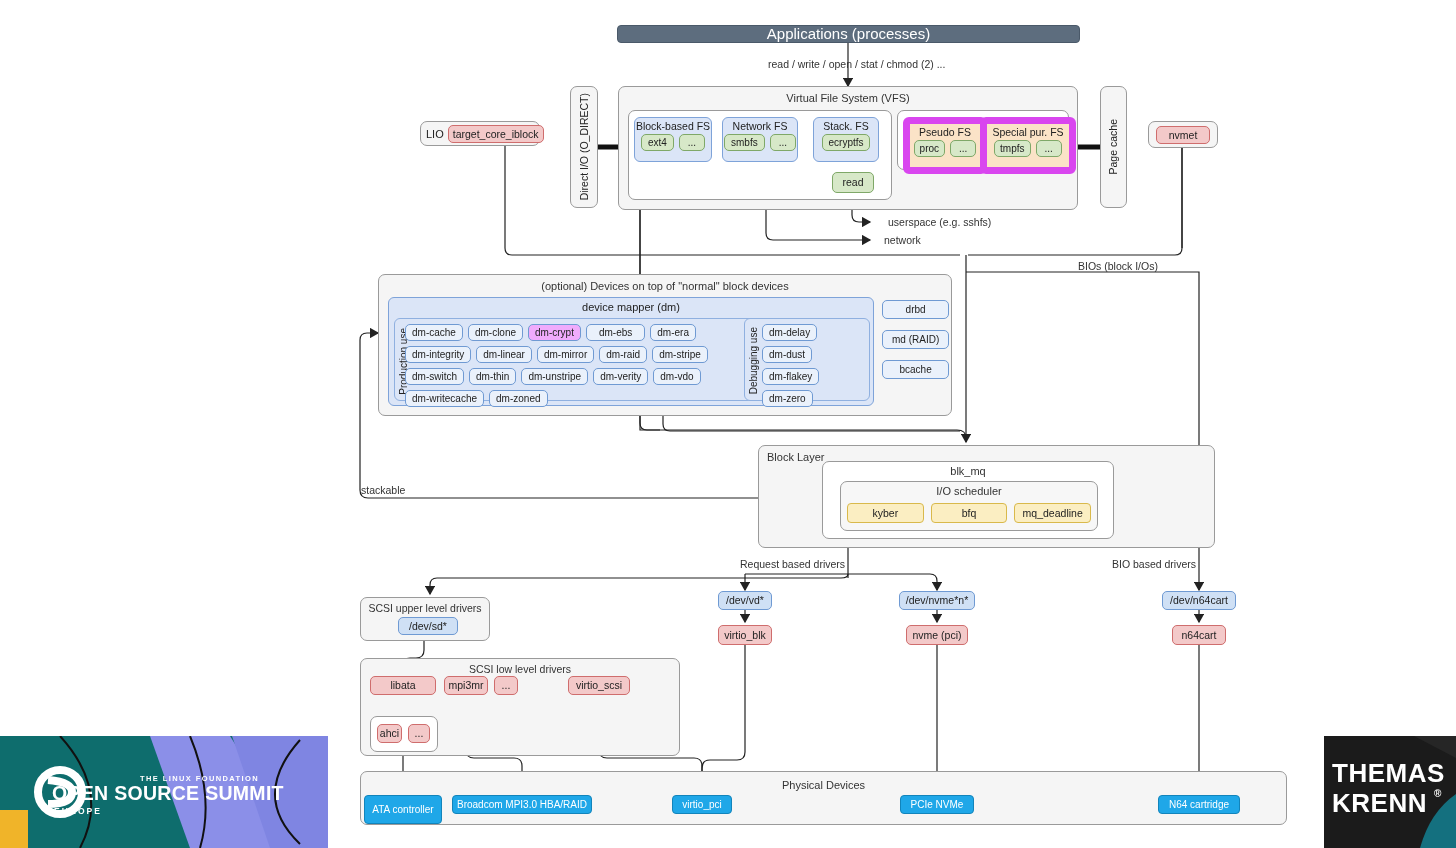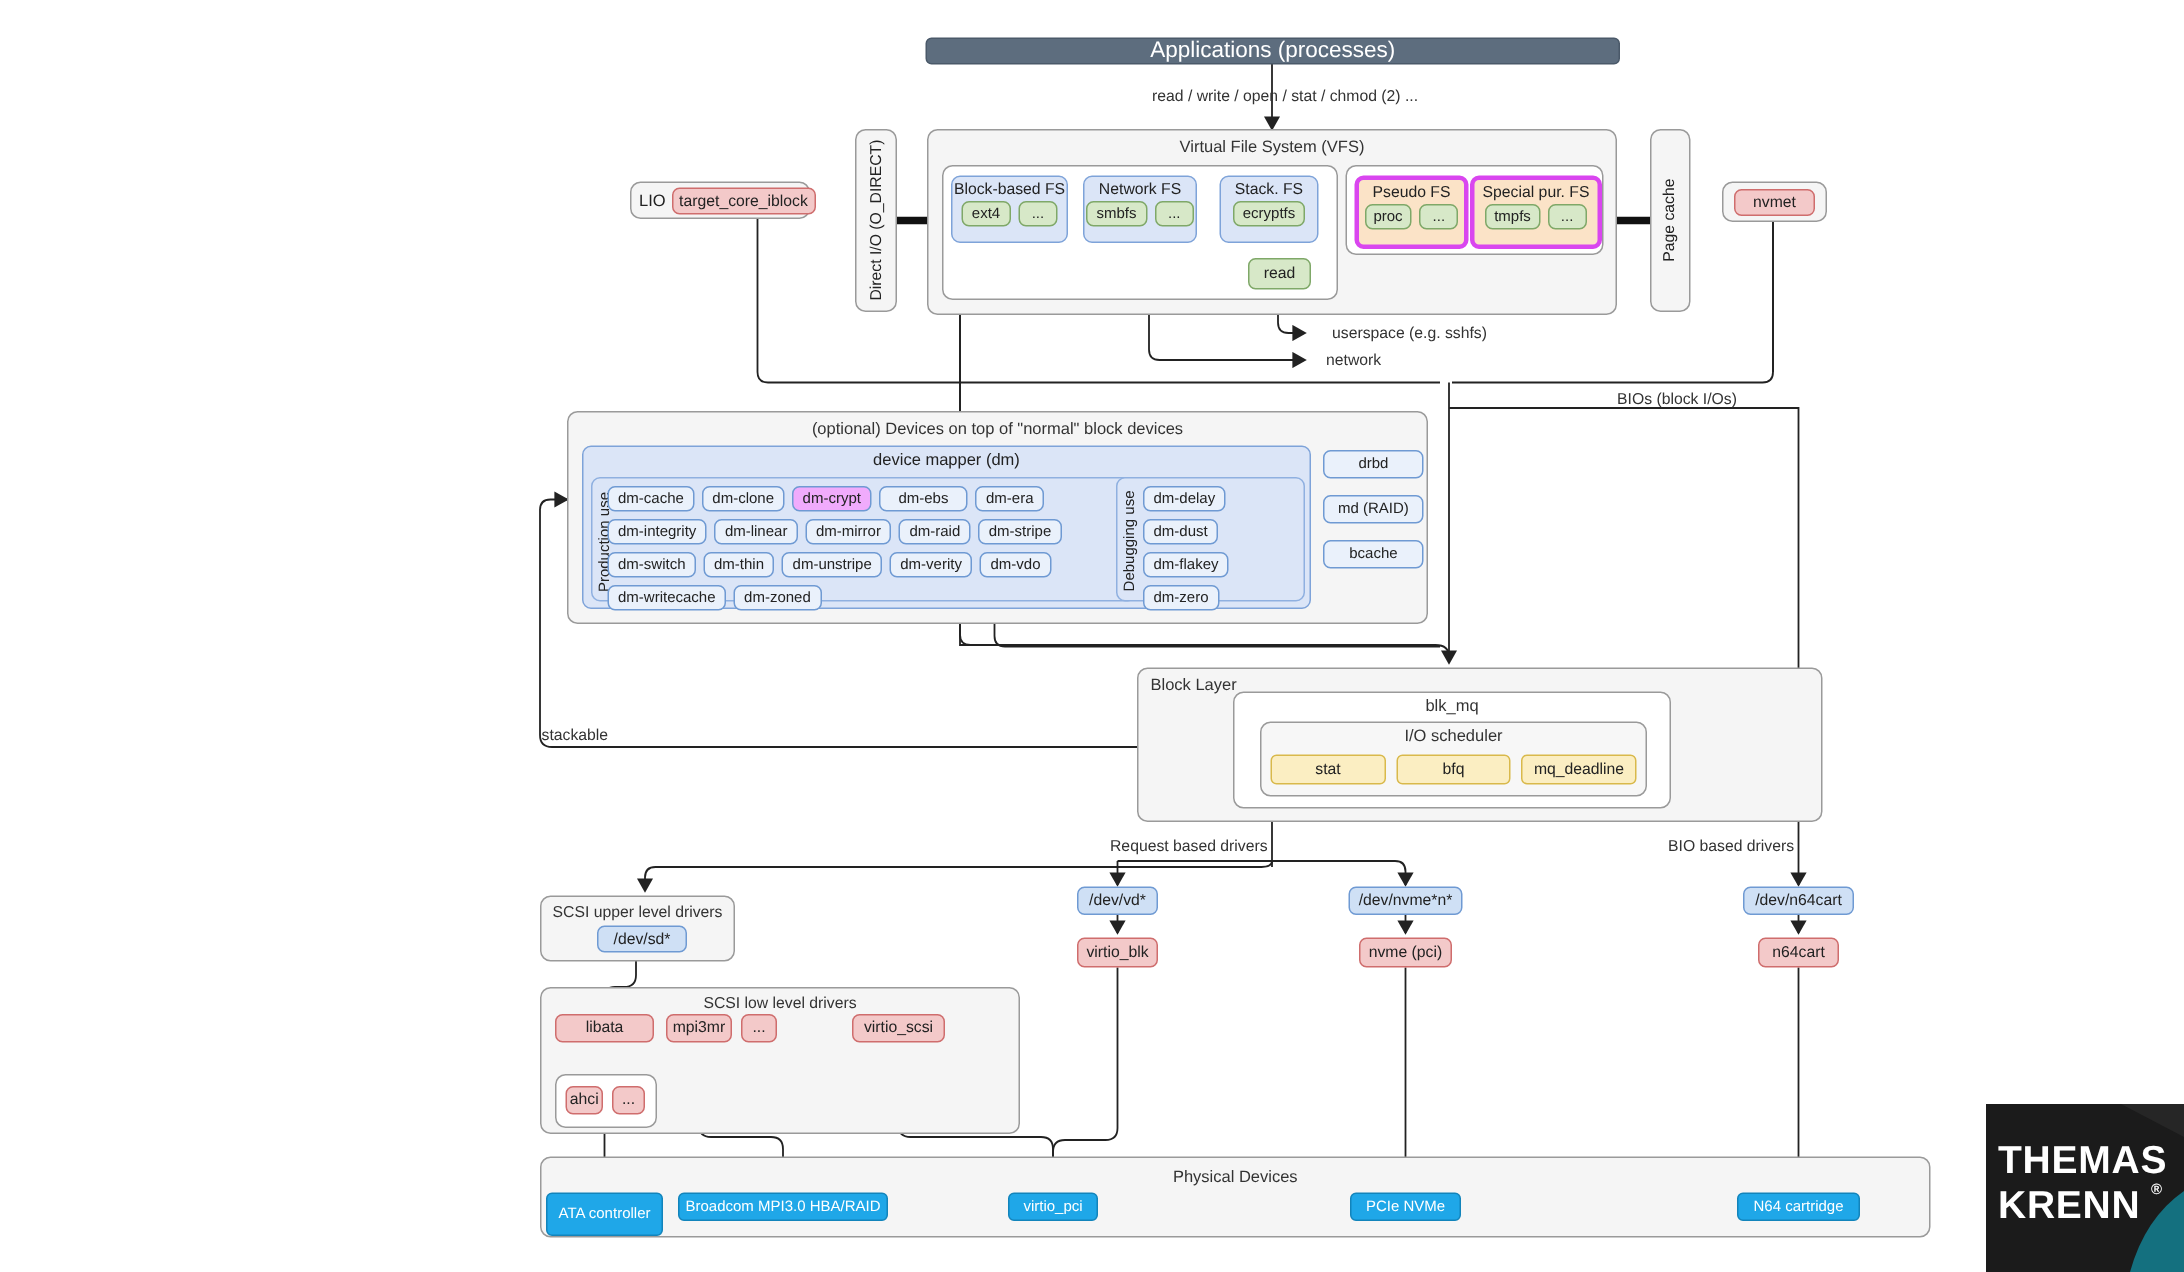--- a/index.html
+++ b/index.html
@@ -12,21 +12,21 @@
         justify-content:center;text-align:center;border-radius:5px;
         font-size:11px;line-height:1.15;}
 
   
   .grp{background:#f5f5f5;border:1px solid #9a9a9a;border-radius:7px;}
   .grp-white{background:#ffffff;border:1px solid #9a9a9a;border-radius:7px;}
   .grp-label{position:absolute;left:0;right:0;top:5px;text-align:center;font-size:11px;color:#333;}
   .grp-label.lft{left:8px;right:auto;text-align:left;}
 
   .blue-box{background:#dbe5f7;border:1px solid #7ea3d9;border-radius:6px;}
-  .orange-box{background:#fbe3c7;border:3px solid #d946ef;border-radius:6px;}
+  .orange-box{background:#fbe3c7;border:7px solid #d946ef;border-radius:6px;}
   .green-chip{background:#d7e8c8;border:1px solid #7fa868;border-radius:5px;color:#222;}
   .blue-chip{background:#cfe0f5;border:1px solid #6f9ad3;border-radius:5px;color:#222;}
   .red-chip{background:#f3c9c9;border:1px solid #cf6d6d;border-radius:5px;color:#222;}
   .yellow-chip{background:#fbeec2;border:1px solid #d9b94b;border-radius:4px;color:#222;}
   .cyan-chip{background:#1fa7e8;border:1px solid #1284bb;border-radius:4px;color:#ffffff;}
   .slate-bar{background:#5d6d7e;border:1px solid #4a5969;border-radius:4px;color:#ffffff;}
 
   .vert{writing-mode:vertical-rl;transform:rotate(180deg);white-space:nowrap;}
   .edge-label{position:absolute;font-size:10.5px;color:#333;white-space:nowrap;}
 
@@ -244,21 +244,21 @@
     <div class="grp-label lft">Block Layer</div>
   </div>
 
   <div class="grp-white" style="position:absolute;left:822px;top:461px;width:290px;height:76px;">
     <div class="grp-label" style="top:3px;">blk_mq</div>
   </div>
 
   <div class="grp" style="position:absolute;left:840px;top:481px;width:256px;height:48px;background:#f7f7f7;">
     <div class="grp-label" style="top:3px;">I/O scheduler</div>
     <div style="position:absolute;left:6px;top:21px;width:244px;display:flex;gap:7px;justify-content:center;" id="sched-chips">
-        <div class="yellow-chip" style="font-size: 10.5px; padding: 3px 0px; width: 78px; text-align: center;">stat</div>
+        <div class="yellow-chip" style="font-size: 10.5px; padding: 3px 0px; width: 78px; text-align: center;">kyber</div>
         <div class="yellow-chip" style="font-size: 10.5px; padding: 3px 0px; width: 78px; text-align: center;">bfq</div>
         <div class="yellow-chip" style="font-size: 10.5px; padding: 3px 0px; width: 78px; text-align: center;">mq_deadline</div>
       </div>
   </div>
 
   <div class="grp" style="position:absolute;left:360px;top:597px;width:128px;height:42px;">
     <div class="grp-label" style="top:4px;font-size:10.5px;">SCSI upper level drivers</div>
     <div class="blue-chip" style="position:absolute;left:37px;top:19px;padding:2px 10px;font-size:10.5px;">/dev/sd*</div>
   </div>
 
@@ -286,20 +286,36 @@
 
   <div class="grp" style="position:absolute;left:360px;top:771px;width:925px;height:52px;">
     <div class="grp-label" style="top:7px;">Physical Devices</div>
   </div>
   <div class="node cyan-chip" style="left:364px;top:795px;width:78px;height:29px;font-size:10px;">ATA controller</div>
   <div class="node cyan-chip" style="left:452px;top:795px;width:140px;height:19px;font-size:10px;">Broadcom MPI3.0 HBA/RAID</div>
   <div class="node cyan-chip" style="left:672px;top:795px;width:60px;height:19px;font-size:10px;">virtio_pci</div>
   <div class="node cyan-chip" style="left:900px;top:795px;width:74px;height:19px;font-size:10px;">PCIe NVMe</div>
   <div class="node cyan-chip" style="left:1158px;top:795px;width:82px;height:19px;font-size:10px;">N64 cartridge</div>
 
+  <div class="logo-oss">
+    <svg width="328" height="112" viewBox="0 0 328 112">
+      <rect width="328" height="112" fill="#0e6d6d"></rect>
+      <path d="M150,0 L230,0 L300,112 L190,112 Z" fill="#8b8fe8"></path>
+      <path d="M232,0 L328,0 L328,112 L270,112 Z" fill="#7f85e2"></path>
+      <path d="M0,74 L28,74 L28,112 L0,112 Z" fill="#f0b429"></path>
+      <path d="M60,0 Q110,55 80,112" stroke="#111" stroke-width="2" fill="none"></path>
+      <path d="M300,4 Q250,60 300,108" stroke="#111" stroke-width="2" fill="none"></path>
+      <path d="M190,0 Q215,60 200,112" stroke="#111" stroke-width="2" fill="none"></path>
+      <circle cx="60" cy="56" r="22" fill="none" stroke="#fff" stroke-width="8"></circle>
+      <path d="M48,44 Q72,46 72,56 Q72,68 48,68" fill="none" stroke="#fff" stroke-width="8"></path>
+    </svg>
+    <div class="oss-text" style="left:140px;top:38px;font-size:7.5px;letter-spacing:1.4px;">THE LINUX FOUNDATION</div>
+    <div class="oss-text" style="left:52px;top:46px;font-size:19.5px;letter-spacing:.3px;">OPEN SOURCE SUMMIT</div>
+    <div class="oss-text" style="left:54px;top:70px;font-size:8.5px;letter-spacing:2px;">EUROPE</div>
+  </div>
 
   <div class="logo-tk">
     <svg width="132" height="112" viewBox="0 0 132 112">
       <rect width="132" height="112" fill="#1b1b1b"></rect>
       <path d="M96,112 Q106,76 132,58 L132,112 Z" fill="#14707f"></path>
       <path d="M90,0 L132,0 L132,22 Z" fill="#262626"></path>
     </svg>
     <div class="tk-text" style="left:8px;top:22px;font-size:26px;">THEMAS</div>
     <div class="tk-text" style="left:8px;top:52px;font-size:26px;">KRENN</div>
     <div class="tk-text" style="left:110px;top:52px;font-size:10px;">®</div>

